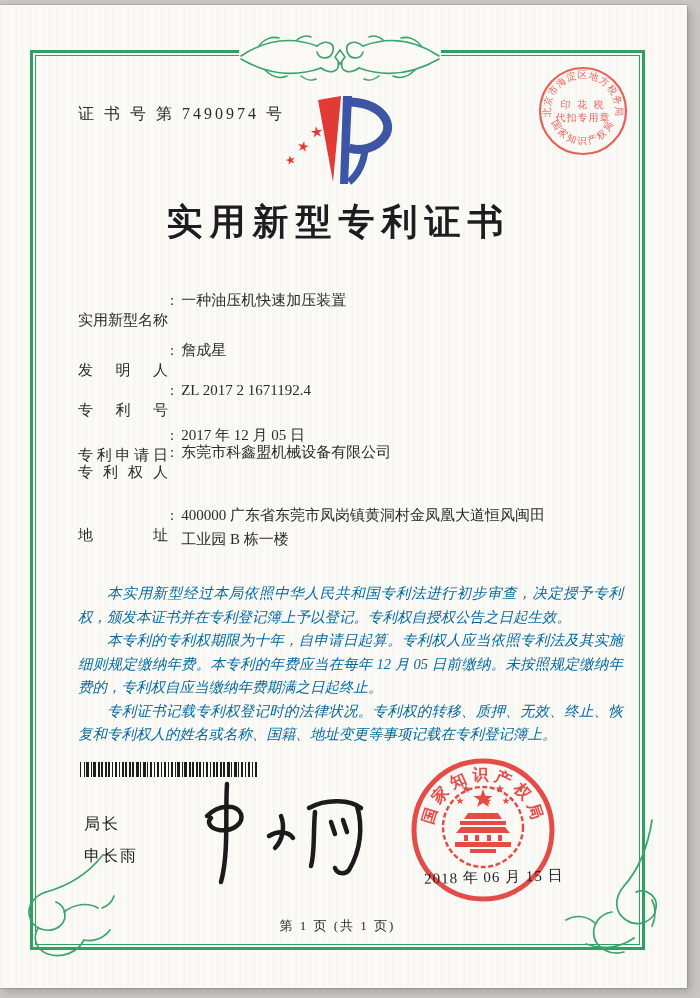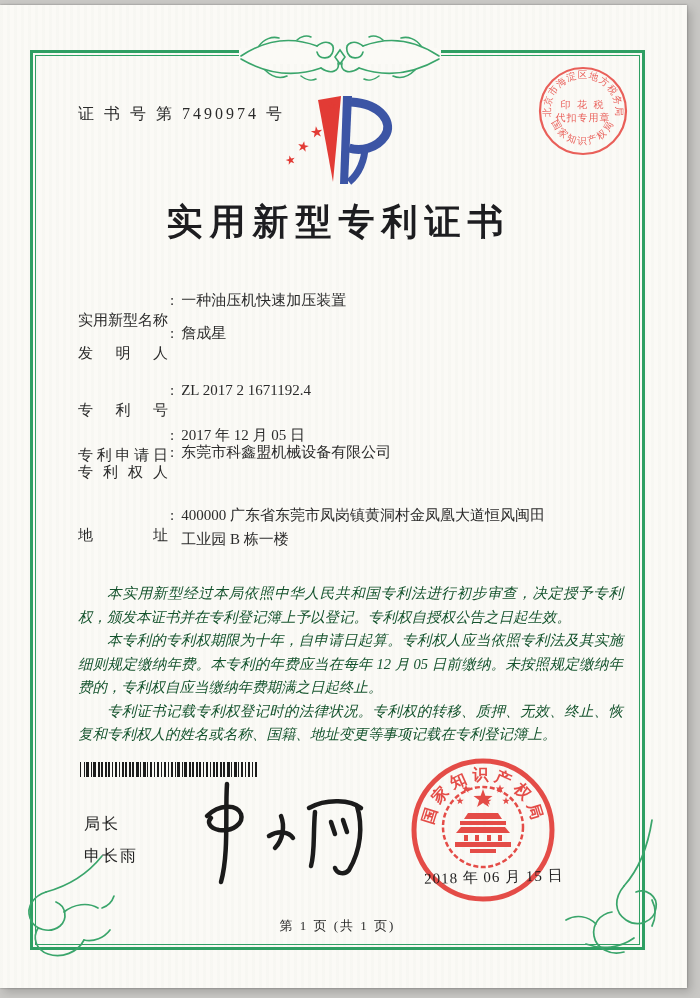--- a/index.html
+++ b/index.html
@@ -12,21 +12,21 @@
   .frame-inner{position:absolute;inset:2px;border:1px solid #2f9f63;}
   .abs{position:absolute;}
   .cert-no{left:78px;top:104px;font-size:16px;letter-spacing:3px;color:#2a2a2a;}
   .title{left:30px;top:198px;width:617px;text-align:center;font-size:36px;font-weight:700;
          letter-spacing:7px;color:#1d1d20;}
   .row{position:absolute;left:78px;font-size:15px;color:#2b2b2b;white-space:nowrap;line-height:24px;}
   .lbl{display:inline-block;width:90px;text-align:justify;text-align-last:justify;vertical-align:top;margin-top:20px;}
   .colon{margin:0 7px 0 2px;}
   .val{display:inline-block;vertical-align:top;}
   .grp-right{position:absolute;left:325px;top:0;white-space:nowrap;}
-  .paragraphs{left:78px;top:582px;width:545px;font-size:14.5px;line-height:23.5px;color:#14532d;
+  .paragraphs{left:78px;top:582px;width:545px;font-size:14.5px;line-height:23.5px;color:#0369a1;
               font-style:italic;}
   .paragraphs p{margin:0;text-indent:2em;text-align:justify;}
   .barcode{left:80px;top:762px;width:178px;height:15px;
     background-image:repeating-linear-gradient(90deg,#1c1c1c 0 1.5px,transparent 1.5px 3.5px),
                      repeating-linear-gradient(90deg,#1c1c1c 0 1px,transparent 1px 6.5px);}
   .sig-title{left:84px;top:814px;font-size:16px;color:#232323;letter-spacing:2px;}
   .sig-name{left:84px;top:846px;font-size:16px;color:#232323;letter-spacing:2px;}
   .seal-date{left:424px;top:868px;font-size:15px;color:#1f1f1f;letter-spacing:1px;
              transform:rotate(-1.5deg);z-index:6;}
   .footer{left:30px;top:917px;width:615px;text-align:center;font-size:13px;color:#2c2c2c;letter-spacing:2px;}
@@ -115,21 +115,21 @@
         <textPath href="#taxBot" startOffset="50%" text-anchor="middle">国家知识产权局</textPath>
       </text>
     </g>
   </svg>
 
   <div class="abs title z3">实用新型专利证书</div>
 
   <div class="row z3" style="top:288px">
     <span class="lbl">实用新型名称</span><span class="colon">:</span><span class="val">一种油压机快速加压装置</span>
   </div>
-  <div class="row z3" style="top:321px">
+  <div class="row z3" style="top:338px">
     <span class="lbl">发明人</span><span class="colon">:</span><span class="val">詹成星</span>
   </div>
   <div class="row z3" style="top:378px">
     <span class="lbl">专利号</span><span class="colon">:</span><span class="val">ZL 2017 2 1671192.4</span>
   </div>
   <div class="row z3" style="top:423px">
     <span class="lbl">专利申请日</span><span class="colon">:</span><span class="val">2017 年 12 月 05 日</span>
   </div>
   <div class="row z3" style="top:440px">
     <span class="lbl">专利权人</span><span class="colon">:</span><span class="val">东莞市科鑫盟机械设备有限公司</span>

